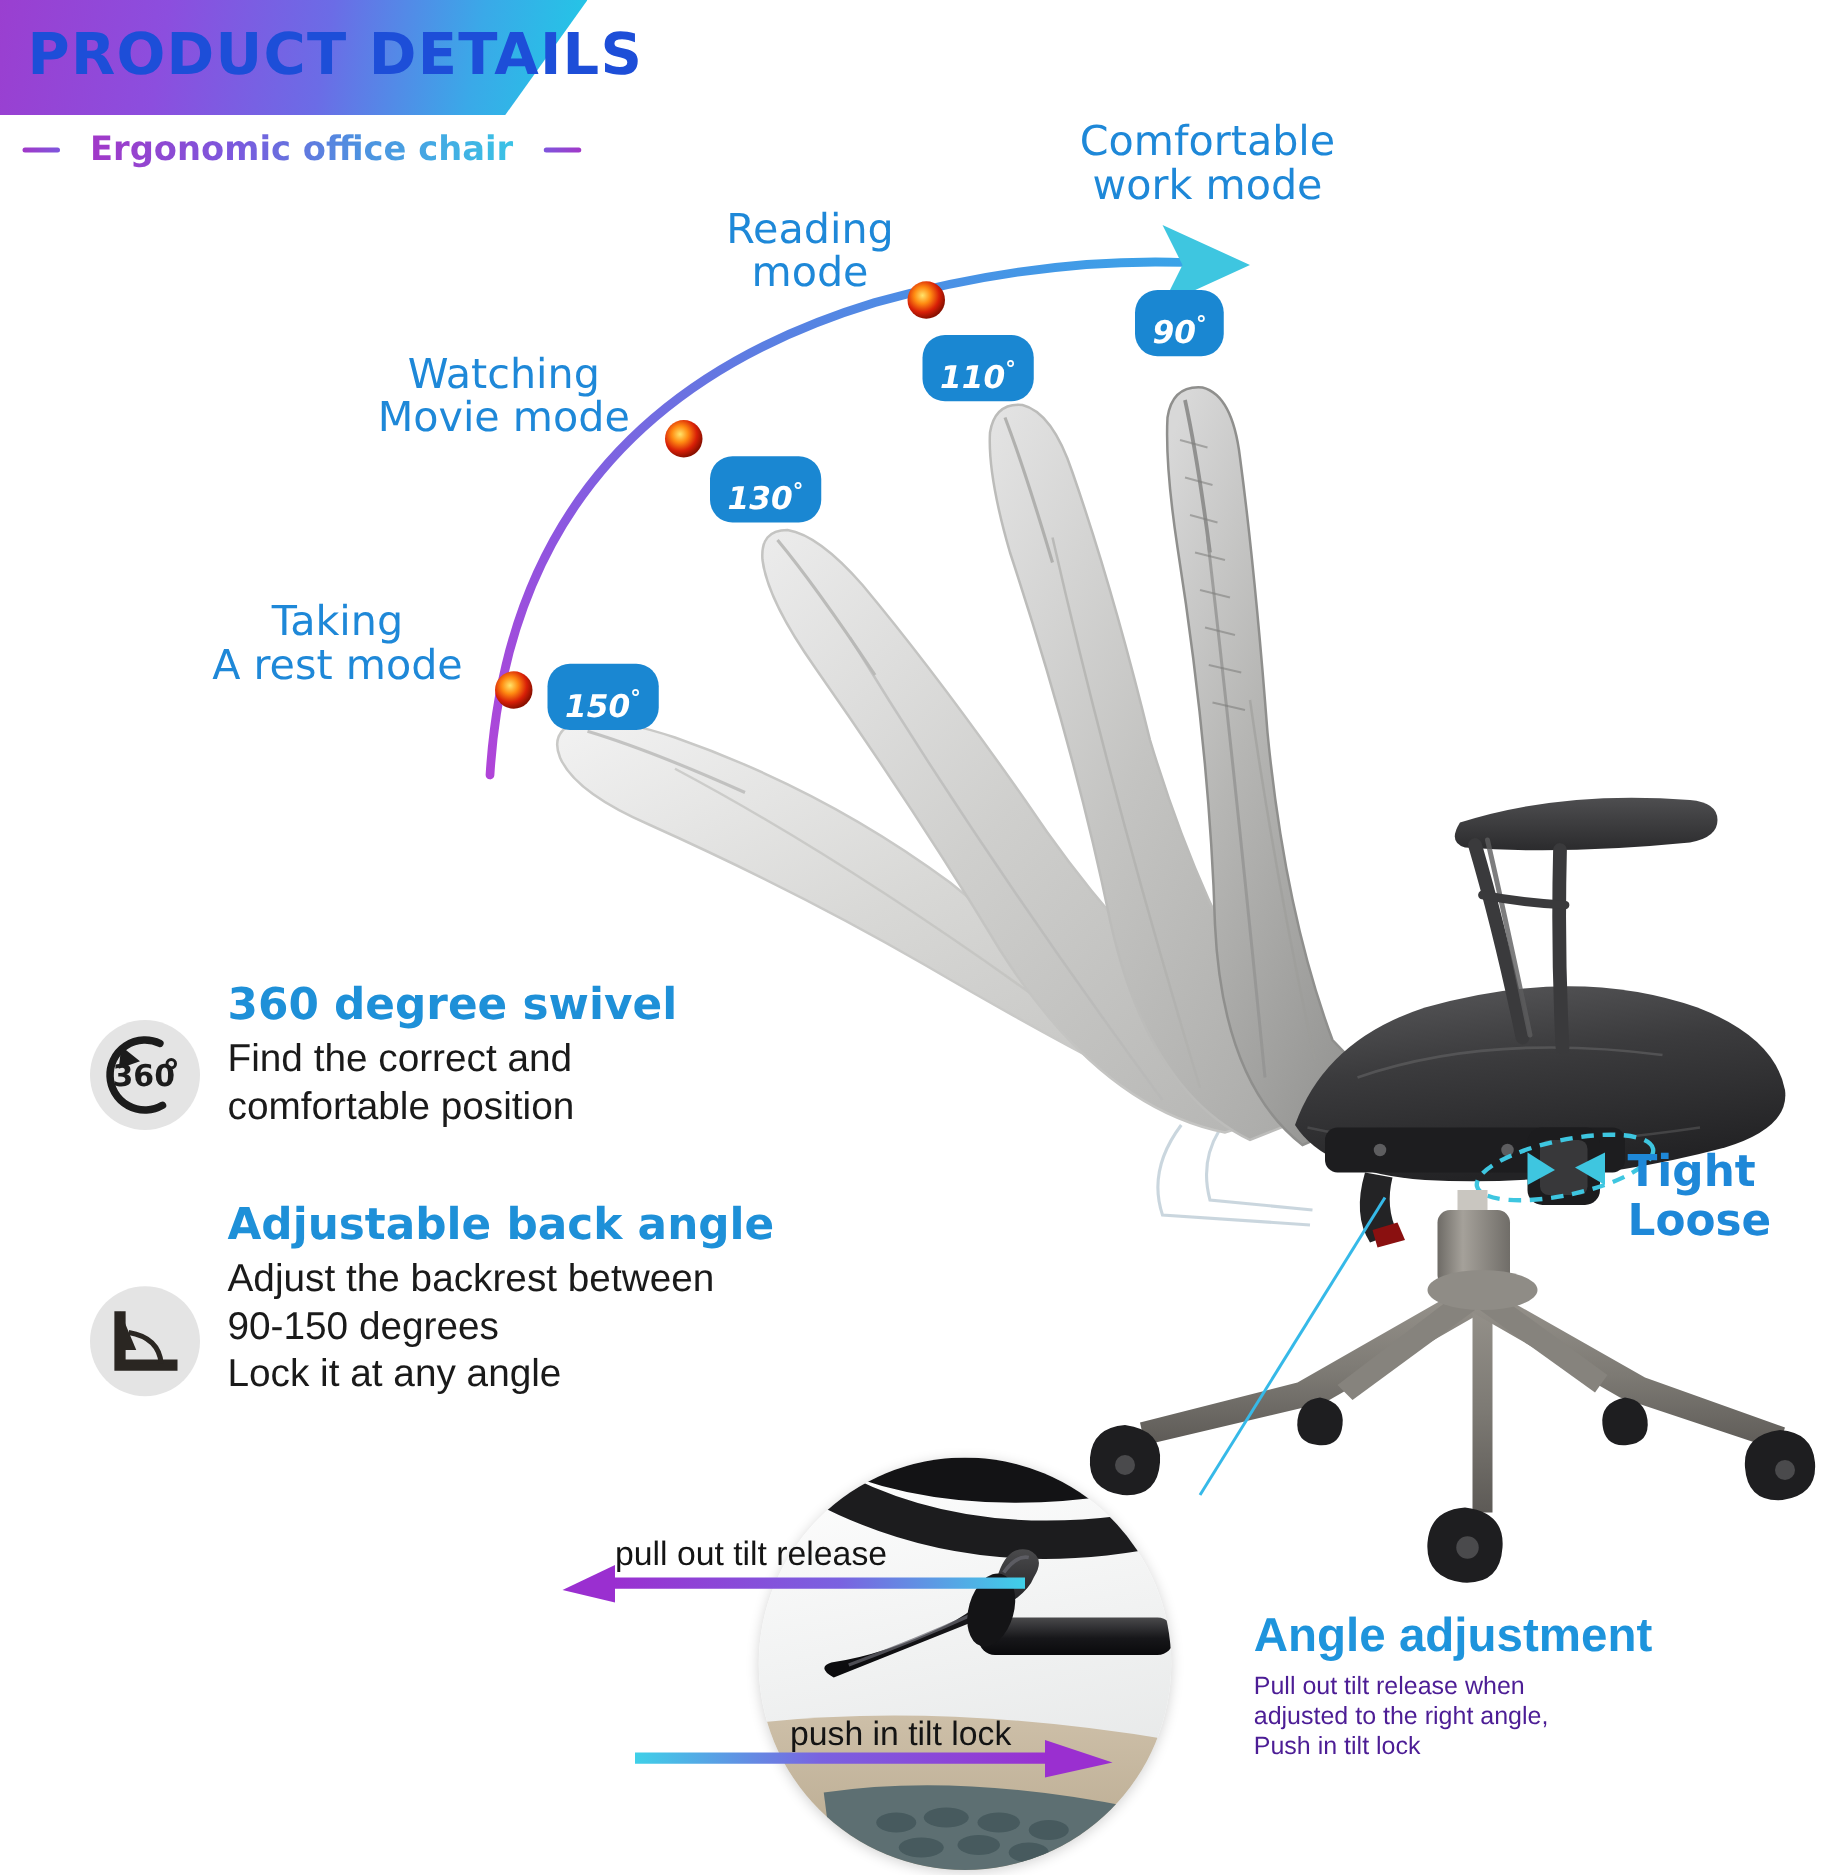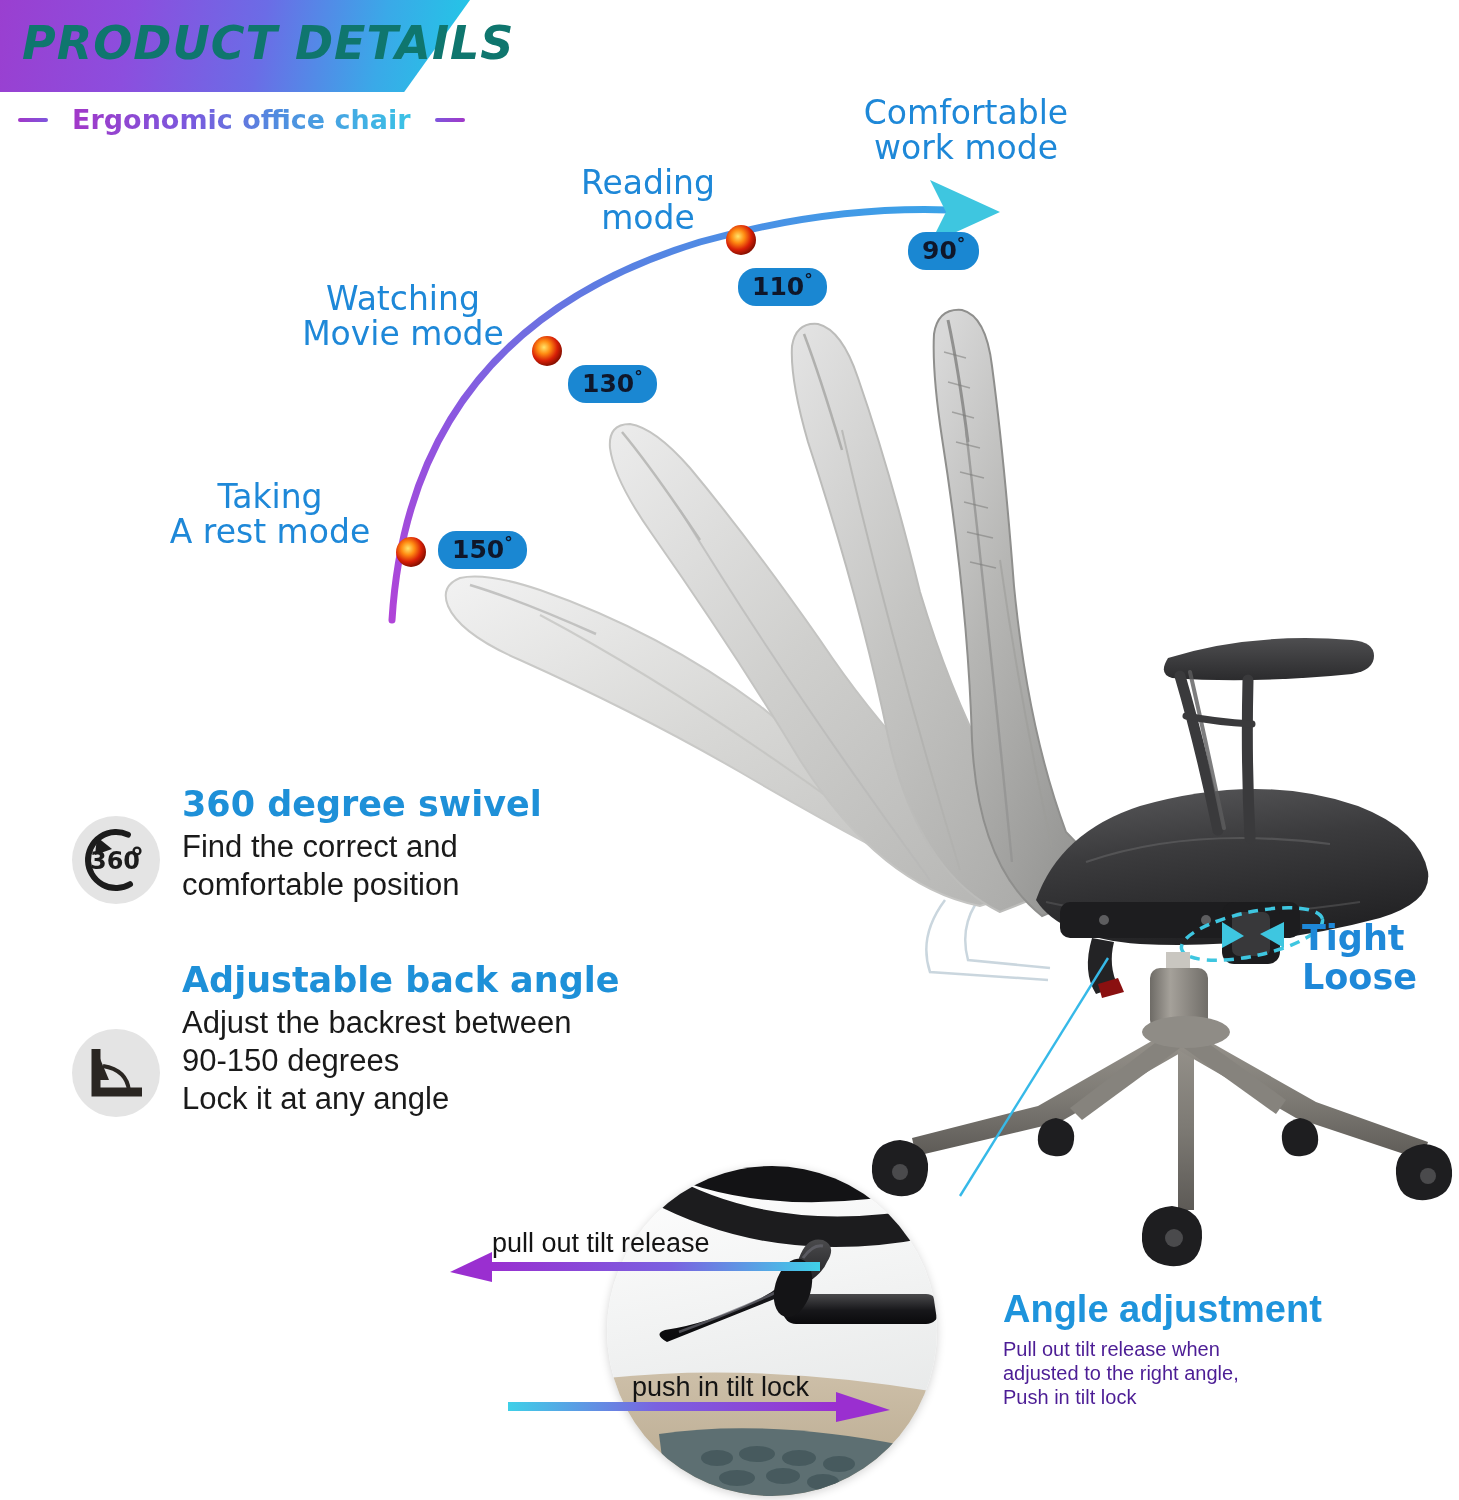--- a/index.html
+++ b/index.html
@@ -18,22 +18,22 @@
   
   #banner {
     position: absolute; left: 0; top: 0;
     width: 470px; height: 92px;
     background: linear-gradient(100deg, #9a3fd0 0%, #8c4ede 28%, #6b6ce6 55%, #3aa9e8 80%, #21c9e6 100%);
     -webkit-clip-path: polygon(0 0, 100% 0, 86% 100%, 0 100%);
     clip-path: polygon(0 0, 100% 0, 86% 100%, 0 100%);
   }
   #banner-title {
     position: absolute; left: 22px; top: 16px;
-    font-size: 46px; font-weight: bold; font-style: italic;
-    color: #0f766e; letter-spacing: 1px;
+    font-size: 46px; font-weight: bold; 
+    color: #1d4ed8; letter-spacing: 1px;
     white-space: nowrap;
     font-family: "DejaVu Sans", sans-serif;
   }
   #subtitle-row {
     position: absolute; left: 18px; top: 104px;
     display: flex; align-items: center; gap: 24px;
   }
   .sub-dash {
     width: 30px; height: 4px; border-radius: 2px;
   }
@@ -62,28 +62,29 @@
     text-align: center;
   }
   #label-comfortable { left: 826px; top: 96px; width: 280px; }
   #label-reading     { left: 548px; top: 166px; width: 200px; }
   #label-watching    { left: 268px; top: 282px; width: 270px; }
   #label-taking      { left: 130px; top: 480px; width: 280px; }
 
   .deg-badge {
     position: absolute;
     background: #1a87d2;
-    color: #0f172a;
+    color: #ffffff;
     font-weight: bold;
     font-size: 25px;
     border-radius: 18px;
-    padding: 3px 14px 5px 14px;
+    padding: 19px 14px 5px 14px;
     line-height: 1.1;
     font-family: "DejaVu Sans", sans-serif;
     white-space: nowrap;
+    font-style: italic;
   }
   .deg-badge sup { font-size: 17px; vertical-align: super; }
   #badge-90  { left: 908px; top: 232px; }
   #badge-110 { left: 738px; top: 268px; }
   #badge-130 { left: 568px; top: 365px; }
   #badge-150 { left: 438px; top: 531px; }
 
   
   #chair-art { position: absolute; left: 0; top: 0; width: 1459px; height: 1500px; }
 

